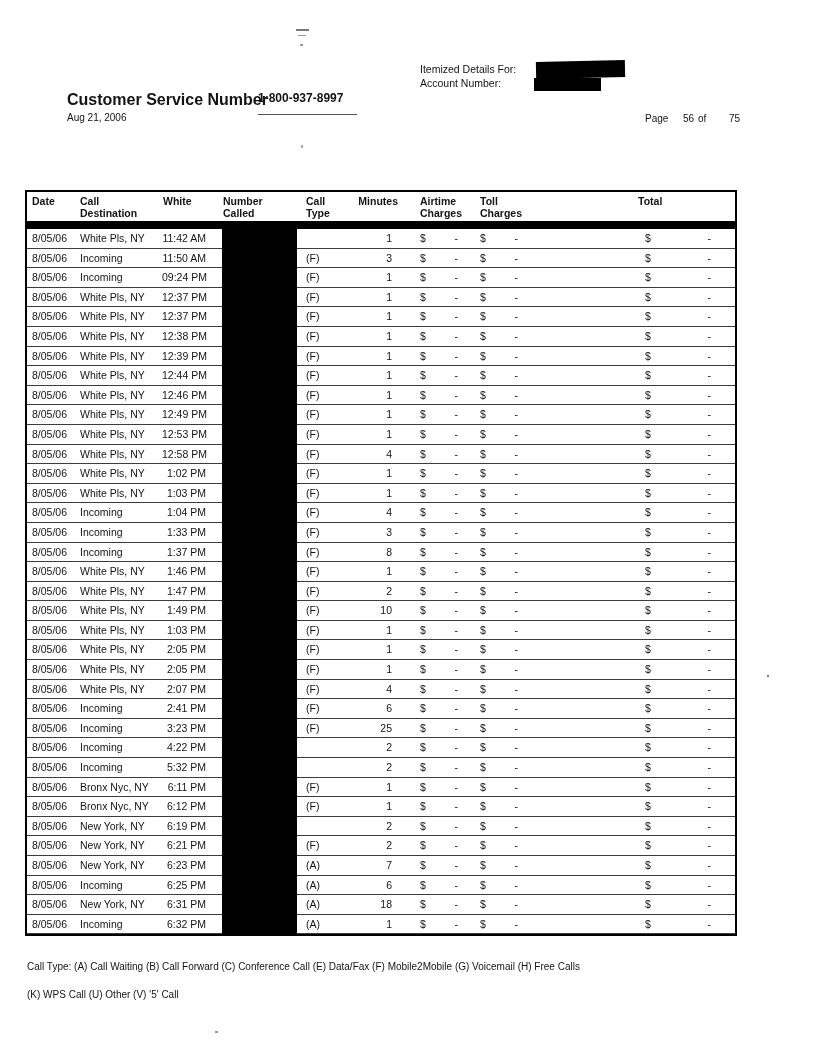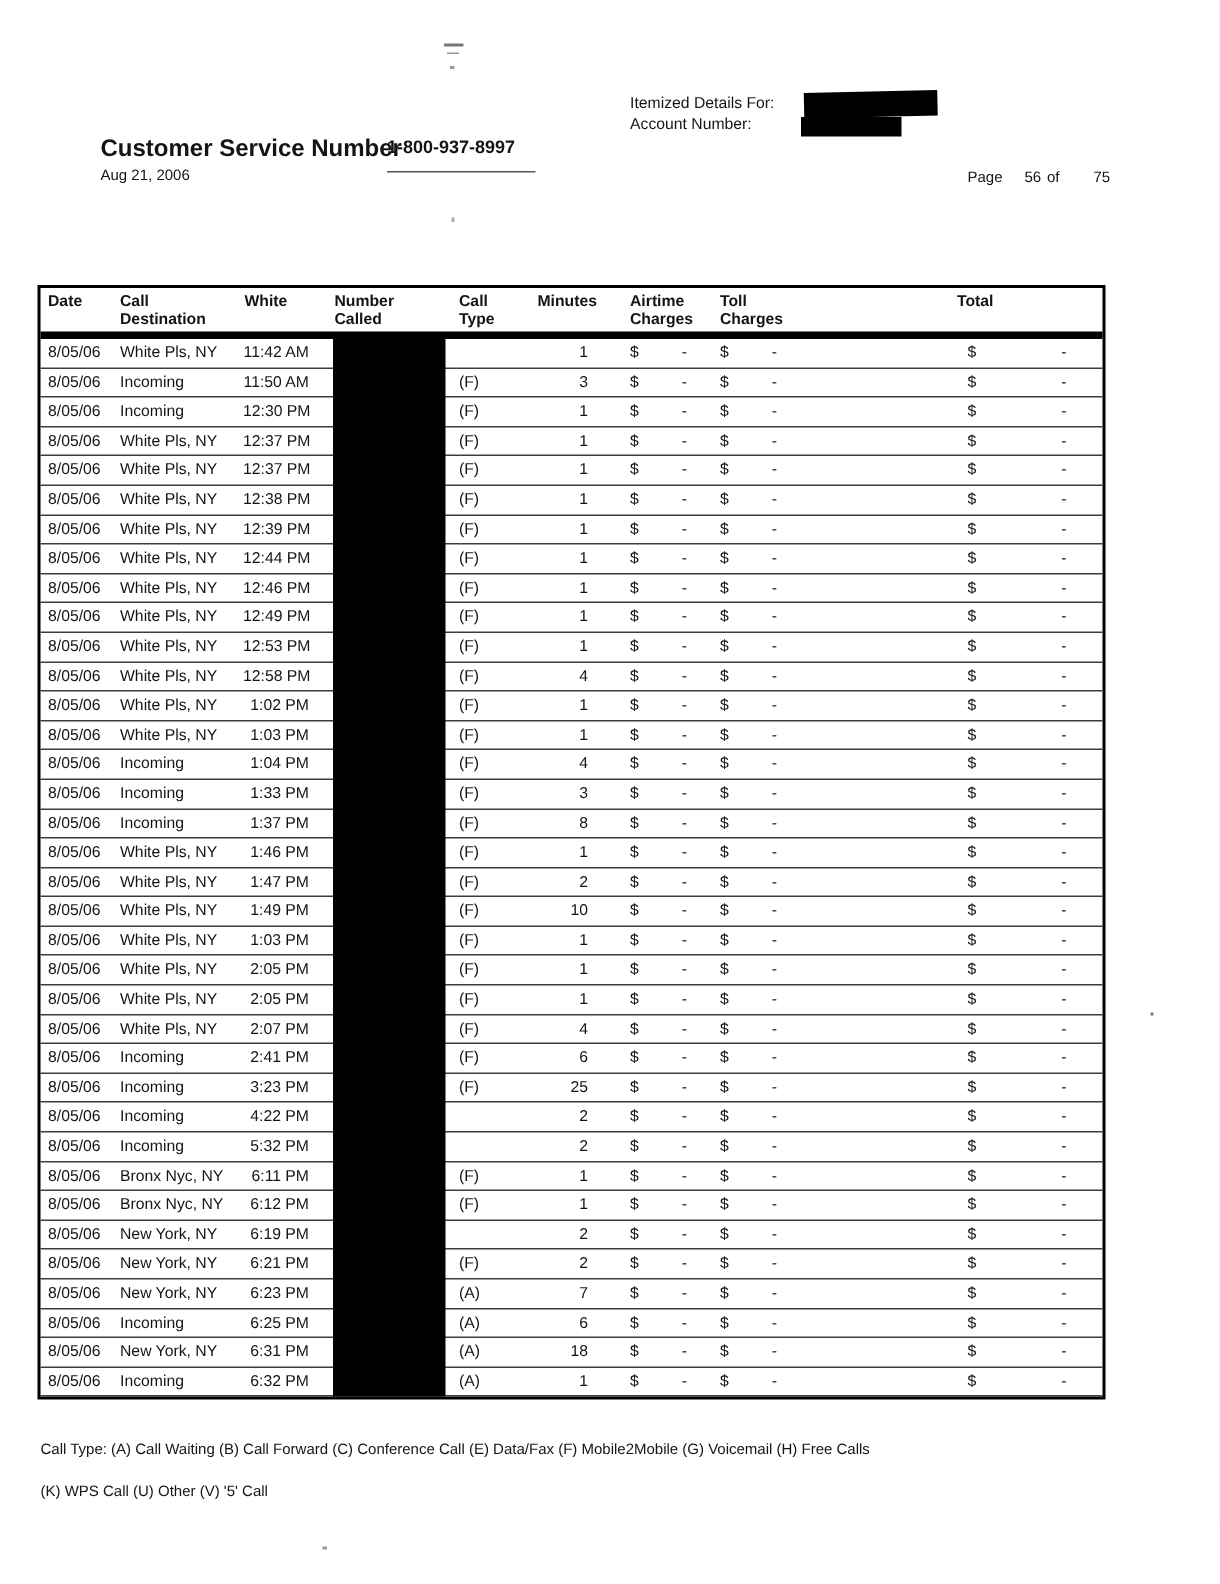--- a/index.html
+++ b/index.html
@@ -42,21 +42,21 @@
     padding-left:8px;
     font-size:13.5px;font-weight:bold;font-style:italic;
     letter-spacing:.2px;
     white-space:nowrap;overflow:hidden;
   }
   .grid9{
     display:grid;
     grid-template-columns:53px 82px 55px 85px 48px 58px 62px 168px 1fr;
   }
   .thead{
-    border-bottom:5px solid #000000;
+    border-bottom:8px solid #000000;
     font-size:10.5px;font-weight:bold;line-height:12px;
   }
   .thead .hcell{white-space:pre-line;padding-top:3px;padding-bottom:2px;}
   .h-date{padding-left:5px;}
   .h-time{padding-left:1px;}
   .h-number{padding-left:6px;}
   .h-type{padding-left:4px;}
   .h-min{text-align:right;padding-right:10px;}
   .h-air{padding-left:12px;}
   .h-toll{padding-left:10px;}
@@ -188,21 +188,21 @@
           <div class="cell c-total money">
             <span class="moneybox">
               <span>$</span>
               <span>-</span>
             </span>
           </div>
         </div>
         <div class="trow grid9">
           <div class="cell c-date">8/05/06</div>
           <div class="cell c-dest">Incoming</div>
-          <div class="cell c-time">12:30 PM</div>
+          <div class="cell c-time">09:24 PM</div>
           <div class="cell c-number"></div>
           <div class="cell c-type">(F)</div>
           <div class="cell c-min">1</div>
           <div class="cell c-air money">
             <span class="moneybox">
               <span>$</span>
               <span>-</span>
             </span>
           </div>
           <div class="cell c-toll money">

